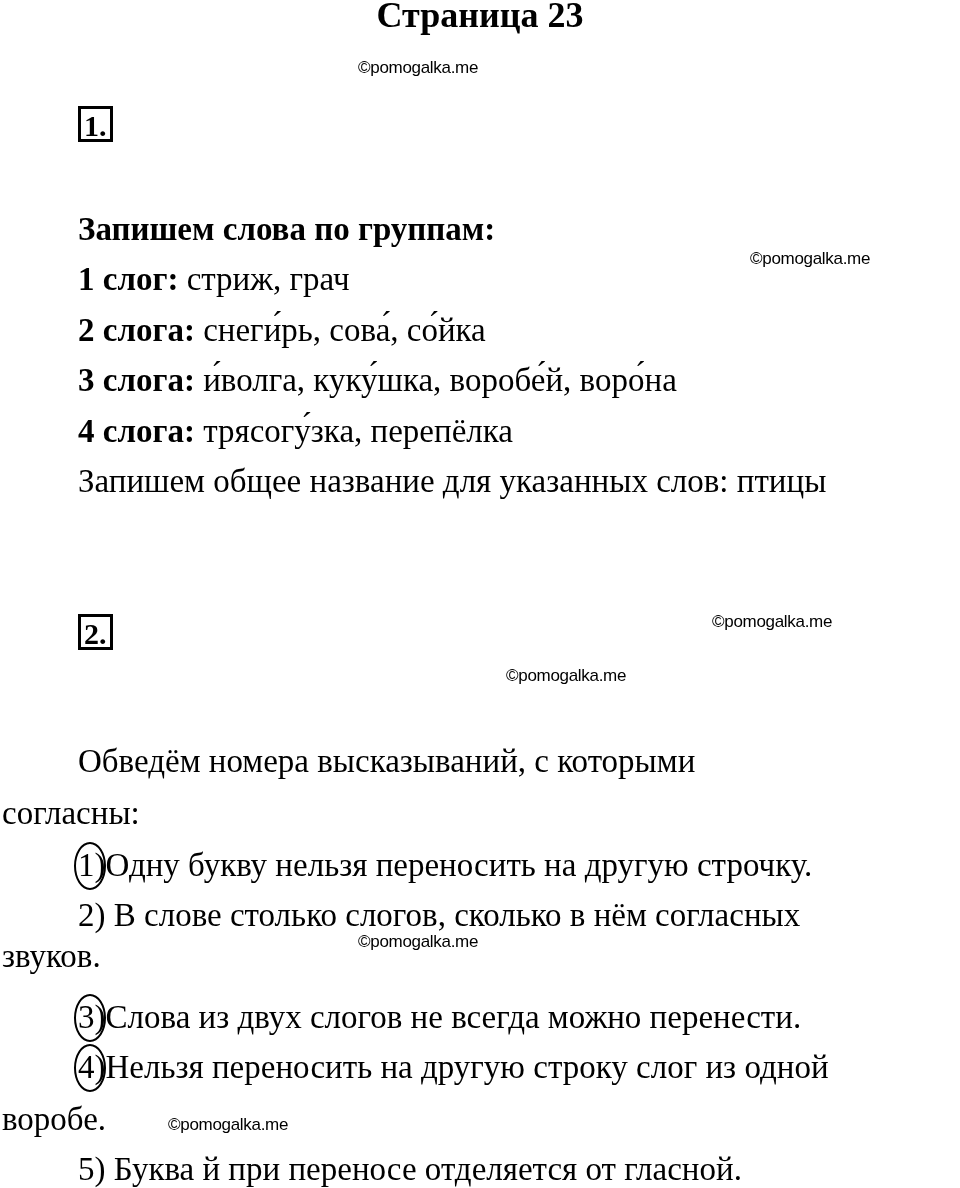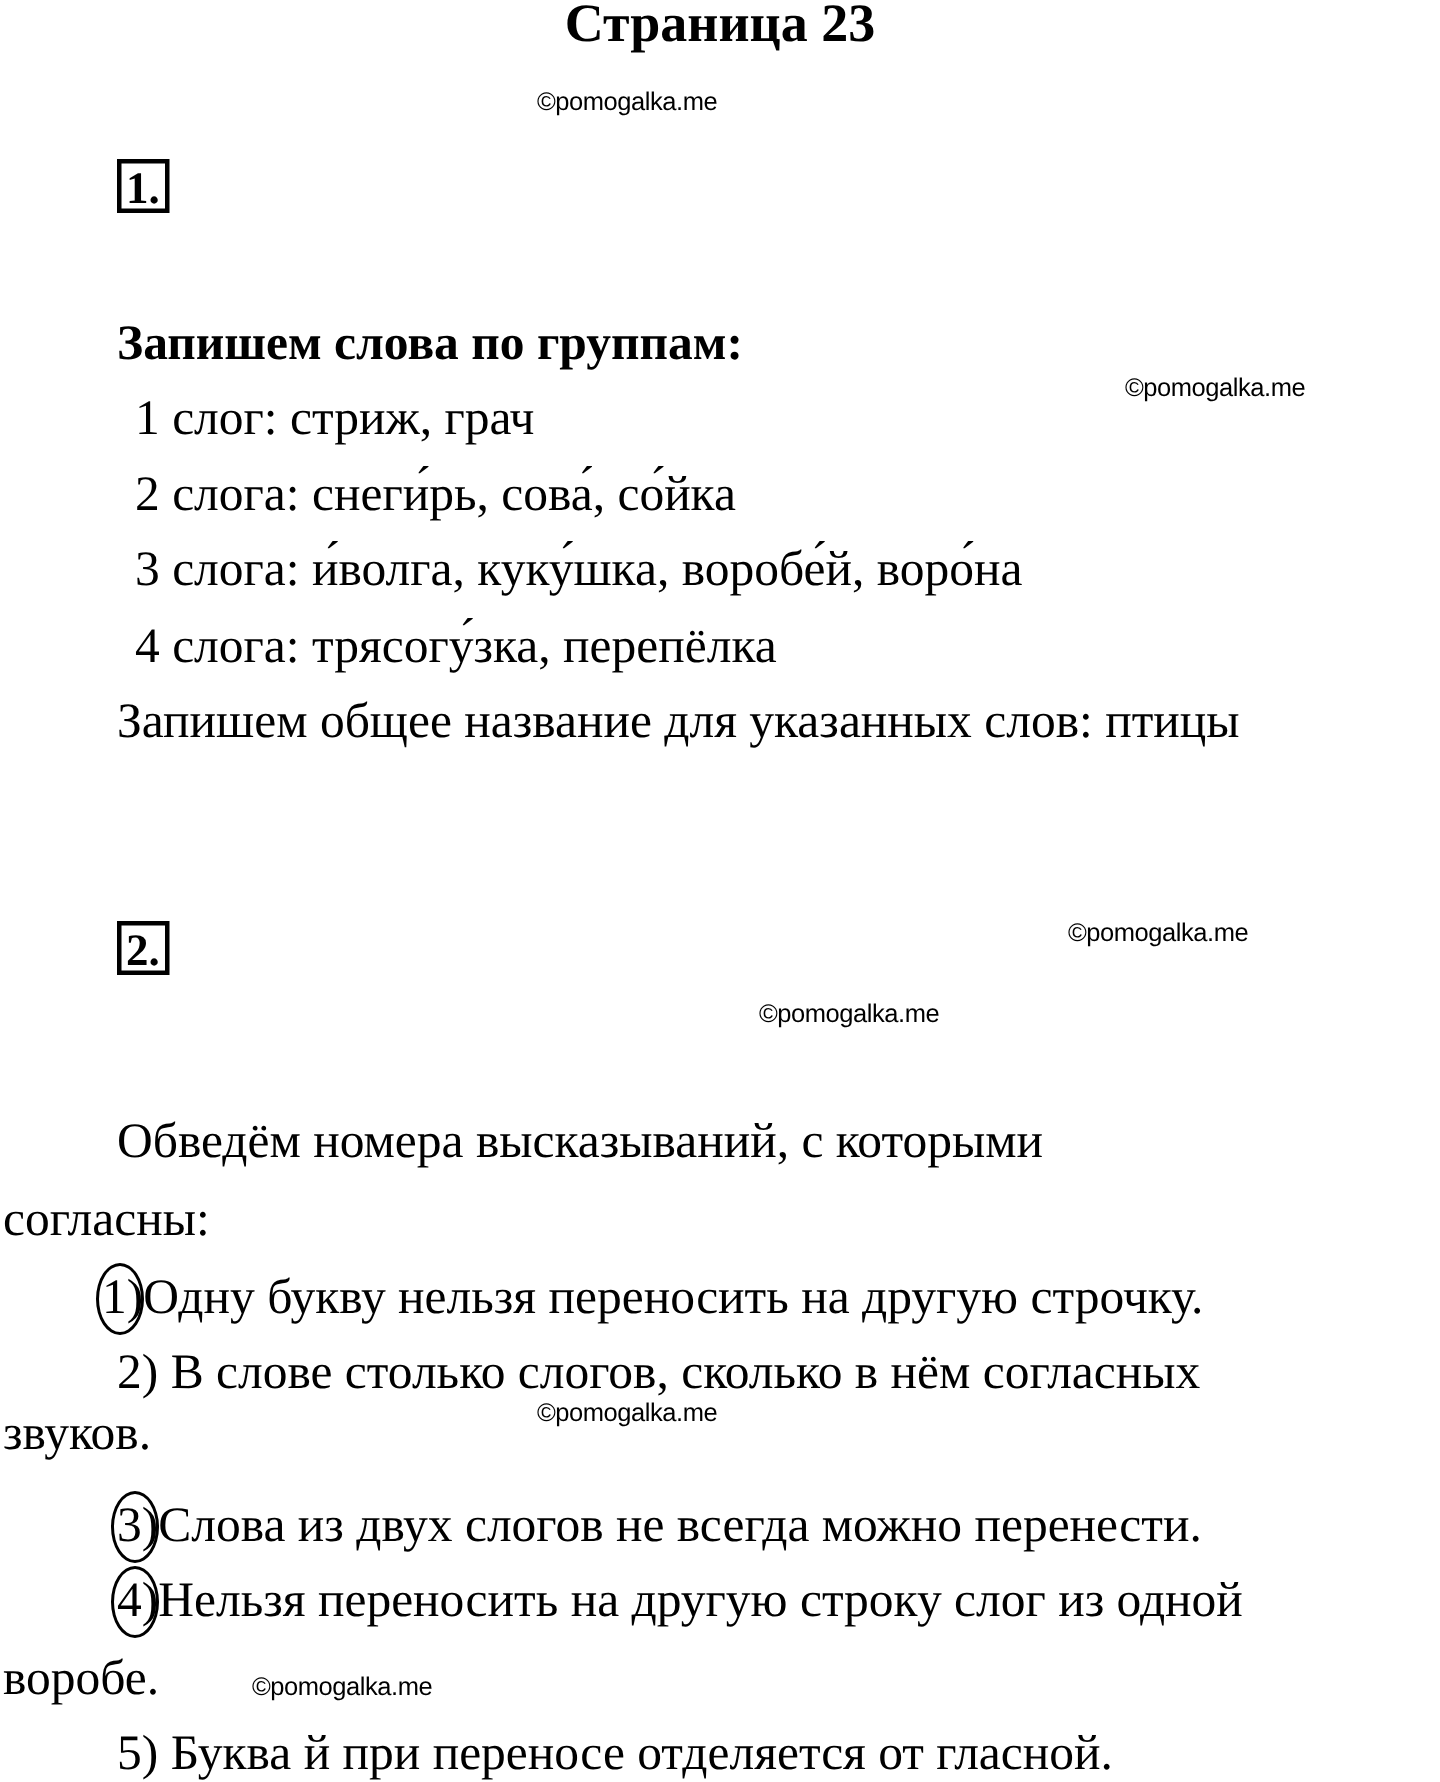--- a/index.html
+++ b/index.html
@@ -4,21 +4,21 @@
 <style>
   html, body { margin: 0; padding: 0; background: #ffffff; }
   body { width: 960px; height: 1188px; position: relative; overflow: hidden; color: #000; }
   .serif { font-family: "Liberation Serif", "DejaVu Serif", serif; }
   .sans { font-family: "Liberation Sans", "DejaVu Sans", sans-serif; }
   .abs { position: absolute; white-space: nowrap; }
   .title { left: 0; width: 960px; text-align: center; top: -6px; font-size: 36px; font-weight: bold; }
   .wm { font-size: 17px; font-weight: normal; letter-spacing: -0.3px; }
   .numbox { border: 3px solid #000; font-size: 30px; font-weight: bold; line-height: 34px; padding: 0 3px; height: 36px; box-sizing: border-box; }
   .line { font-size: 33px; line-height: 38px; }
-  .bold { font-weight: normal; margin-left: 12px; }
+  .bold { font-weight: bold; }
   .circ { display: inline-block; position: relative; }
   .circ::before {
     content: ""; position: absolute; left: -4px; top: -4px; width: 28px; height: 44px;
     border: 2px solid #000; border-radius: 50%;
   }
 </style>
 </head>
 <body>
 
 <div class="abs serif title">Страница 23</div>
@@ -44,21 +44,21 @@
 </div>
 <div class="abs serif line" style="left:78px; top:462px;text-align:center;">Запишем общее название для указанных слов: птицы</div>
 
 <div class="abs serif numbox" style="left:78px; top:614px;">2.</div>
 <div class="abs sans wm" style="left:712px; top:612px;">©pomogalka.me</div>
 <div class="abs sans wm" style="left:506px; top:666px;">©pomogalka.me</div>
 
 <div class="abs serif line" style="left:78px; top:742px;">Обведём номера высказываний, с которыми</div>
 <div class="abs serif line" style="left:2px; top:794px;">согласны:</div>
 
-<div class="abs serif line" style="left:68px; top:846px;">
+<div class="abs serif line" style="left:78px; top:846px;">
   <span class="circ">1)</span><span>Одну букву нельзя переносить на другую строчку.</span>
 </div>
 
 <div class="abs serif line" style="left:78px; top:896px;">
   <span>2)</span><span> В слове столько слогов, сколько в нём согласных</span>
 </div>
 <div class="abs sans wm" style="left:358px; top:932px;">©pomogalka.me</div>
 <div class="abs serif line" style="left:2px; top:937px;">звуков.</div>
 
 <div class="abs serif line" style="left:78px; top:998px;">

